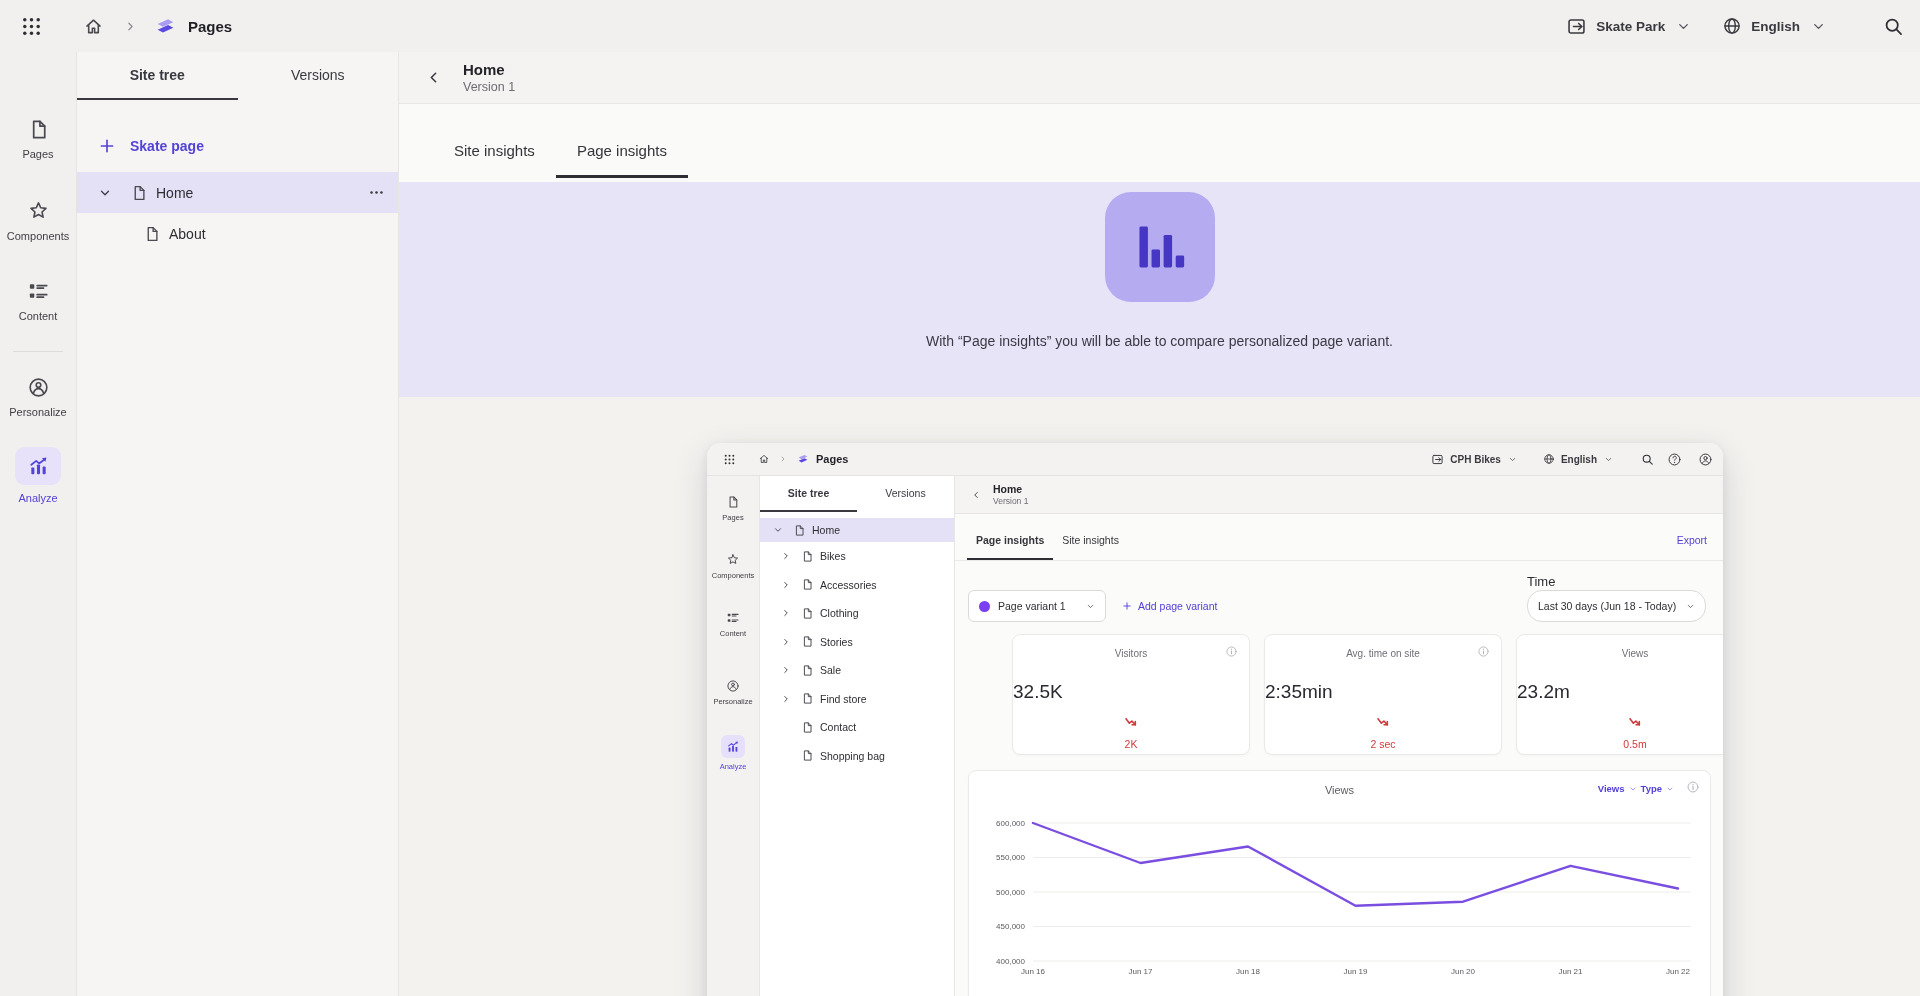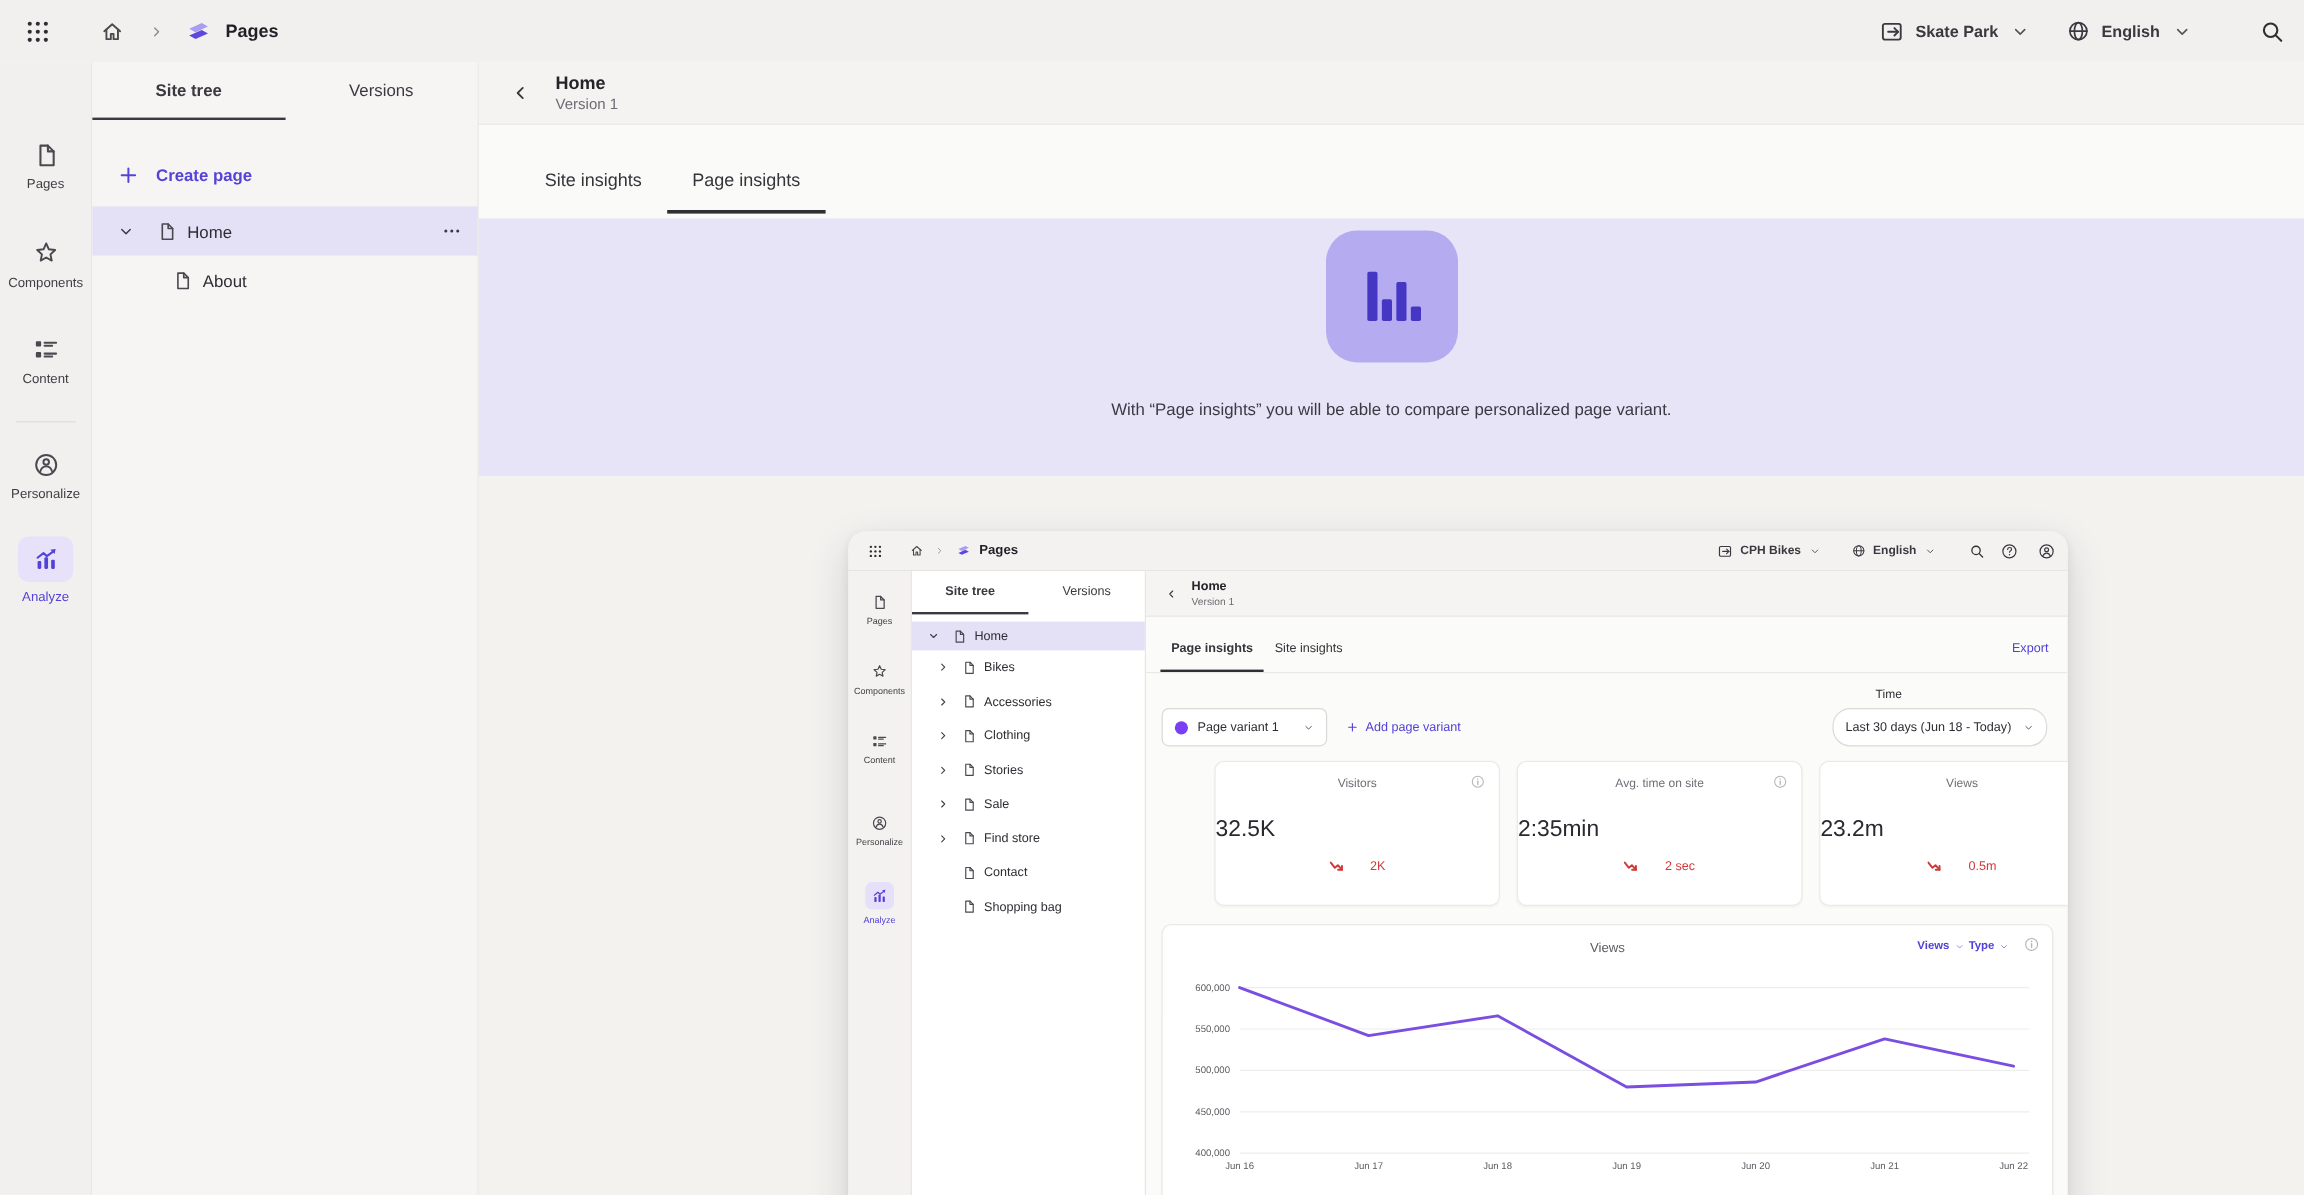--- a/index.html
+++ b/index.html
@@ -97,30 +97,30 @@
   .w-tabs { height:47px; border-bottom:1px solid #ebe9e6; display:flex; align-items:flex-end; padding-left:12px; }
   .w-tab { padding:0 9px 12px; margin-bottom:0; font-size:10.5px; color:#35343a; border-bottom:2px solid transparent; }
   .w-tab.active { font-weight:700; border-bottom-color:#2f2e34; }
   .w-export { margin-left:auto; margin-right:16px; padding-bottom:14px; font-size:10.5px; font-weight:400; color:#5340d9; }
 
   .w-select { position:absolute; background:#fff; border:1px solid #dcdad7; border-radius:6px; display:flex; align-items:center; padding:0 10px; font-size:10.5px; color:#2e2d33; }
   .w-select .chev { margin-left:auto; color:#55545c; }
   .variant-select { left:13px; top:114px; width:138px; height:32px; }
   .variant-dot { width:11px; height:11px; border-radius:50%; background:#7a3ff0; margin-right:8px; flex:none; }
   .add-variant { position:absolute; left:167px; top:114px; height:32px; display:flex; align-items:center; gap:6px; color:#5340d9; font-size:10.5px; }
-  .time-label { position:absolute; left:572px; top:98px; font-size:10px; color:#2e2d33;margin-left:36px; }
+  .time-label { position:absolute; left:572px; top:98px; font-size:13px; color:#2e2d33; }
   .time-select { left:572px; top:114px; width:179px; height:32px;border-radius:15px; }
   .time-select .tlbl { margin-right:8px; }
 
   .w-cards { position:absolute; top:158px; left:13px; display:flex; gap:14px;padding-left:44px; }
   .m-card { width:238px; height:121px; background:#fff; border:1px solid #eceae7; border-radius:8px; position:relative; box-shadow:0 1px 2px rgba(0,0,0,.03); }
   .m-card .m-label { position:absolute; top:13px; width:100%; text-align:center; font-size:10px; color:#6f6e76; }
   .m-card .m-info { position:absolute; top:10px; right:11px; color:#b3b2b8; }
   .m-card .m-value { position:absolute; top:46px; width:100%; text-align:left; font-size:19px; color:#2a2930; }
-  .m-card .m-delta { position:absolute; top:81px; width:100%; display:flex; align-items:center; justify-content:center; gap:22px; font-size:10.5px; color:#d2393b; }
+  .m-card .m-delta { position:absolute; top:81px; width:100%; display:flex; align-items:center; justify-content:center; gap:10px; font-size:10.5px; color:#d2393b;flex-direction:column; }
 
   .w-chart { position:absolute; top:294px; left:13px; width:743px; height:300px; background:#fff; border:1px solid #eceae7; border-radius:8px; box-shadow:0 1px 2px rgba(0,0,0,.03); }
   .ch-title { position:absolute; top:13px; width:100%; text-align:center; font-size:11px; color:#5d5c63; }
   .ch-controls { position:absolute; top:12px; right:36px; display:flex; align-items:center; gap:4px; font-size:9.5px; font-weight:700; color:#5340d9; }
   .ch-controls .cc-chev { color:#8a7ce8; }
   .ch-info { position:absolute; top:9px; right:10px; color:#b3b2b8; }
   .ch-svg { position:absolute; left:0; top:0; }
 </style>
 </head>
 <body>
@@ -343,21 +343,21 @@
 
 <aside class="sidebar">
   <div class="side-tabs">
     <div class="side-tab active">Site tree</div>
     <div class="side-tab">Versions</div>
   </div>
   <div class="create-page">
     <svg class="ic" width="18" height="18">
         <use href="#i-plus"></use>
       </svg>
-    <span>Create page</span>
+    <span>Skate page</span>
   </div>
   <div class="tree">
     <div class="tree-row selected" style="height:41px">
       <svg class="ic t-chev" width="14" height="14">
           <use href="#i-chev-d"></use>
         </svg>
       <svg class="ic t-icon" width="18" height="18">
           <use href="#i-doc"></use>
         </svg>
       <span class="t-label">Home</span>

